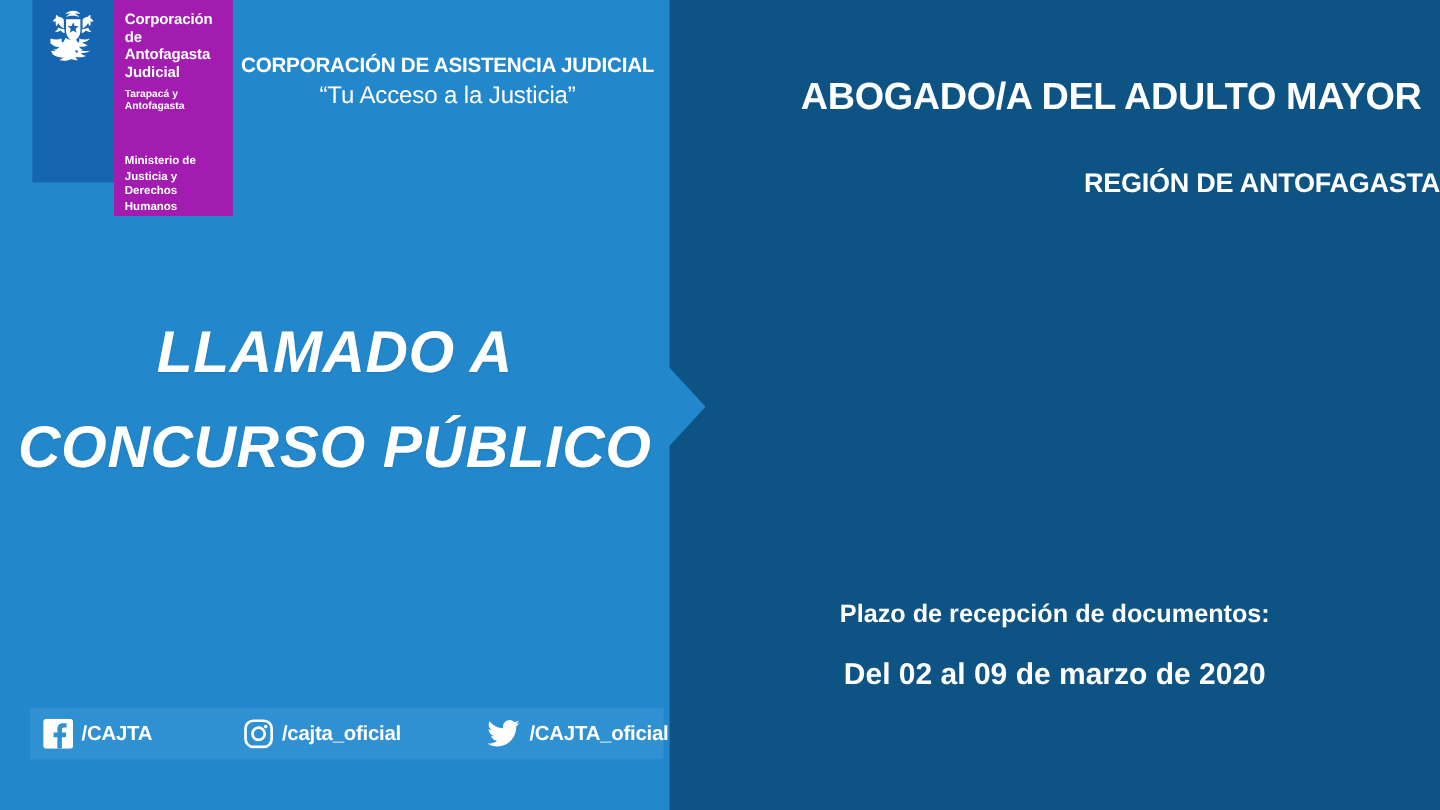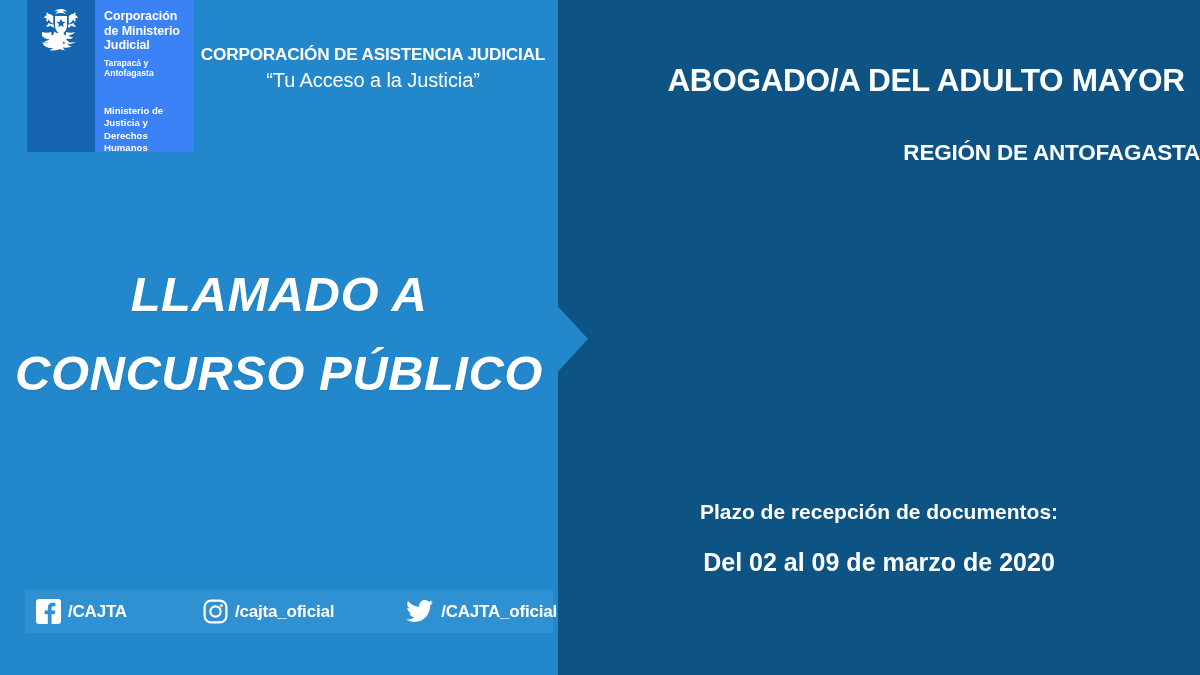--- a/index.html
+++ b/index.html
@@ -50,39 +50,39 @@
   .logo-crest {
     width:68px; height:152px;
     background:#1565b0;
     display:flex;
     align-items:flex-start;
     justify-content:center;
     padding-top:8px;
   }
   .logo-crest svg { display:block; }
   .logo-text {
-    width:99px; height:152px;
-    background:#3b82f6;
+    width:99px; height:180px;
+    background:#a21caf;
     padding:9px 6px 0 9px;
     color:#fff;
   }
   .logo-title {
     font-weight:bold;
     font-size:12.5px;
     line-height:1.17;
     letter-spacing:-0.1px;
   }
   .logo-sub {
     margin-top:5px;
     font-weight:bold;
     font-size:8.6px;
     line-height:1.22;
   }
   .logo-min {
-    margin-top:26px;
+    margin-top:36px;
     font-weight:bold;
     font-size:9.6px;
     line-height:1.3;
   }
 
   
   .org-header {
     position:absolute;
     left:196px; top:44px;
     width:354px;
@@ -232,21 +232,21 @@
           <path d="M38.5 15c.4 1.6 1.4 2.8 2.8 3.6-1.8.3-3.5-.1-4.9-1.1-.8 1.1-1.9 1.9-3.2 2.3v-3.3c2-.2 3.9-.7 5.3-1.5z"></path>
 
           <path d="M7 28c2 2.2 4.8 3.4 7.6 3.1-1.4 1.5-3.4 2.3-5.5 2.1 2.6 1.7 5.8 2.1 8.7 1.1-.7 1.2-1.8 2-3.1 2.4 3 .9 6.2.6 9-.9 1.5.9 3.2 1.3 4.9 1.2-1-1-1.6-2.2-1.8-3.5 2.3 1.1 5 1.2 7.4.2-1.5-.6-2.7-1.6-3.4-2.9 2.6.6 5.3.1 7.5-1.4-1.9-.1-3.6-.9-4.8-2.2 2.6-.1 5-1.3 6.7-3.2-3 1.1-6.3 1.1-9.3 0 .4 1.3.2 2.6-.5 3.7-1.3-1.1-2.2-2.6-2.4-4.2-1.2 1-2.7 1.5-4.3 1.5-1.6 0-3.1-.5-4.3-1.5-.2 1.6-1.1 3.1-2.4 4.2-.7-1.1-.9-2.4-.5-3.7-3 1.1-6.3 1.1-9.4 0z"></path>
           <path d="M9 37.5c2.6 1.9 5.8 2.8 9 2.5-1 1-2.3 1.7-3.7 1.9 3.4 1.1 7.2.8 10.4-.8 1.7.9 3.6 1.3 5.5 1.1-1.1-.7-1.9-1.8-2.2-3 2.9.9 6 .7 8.8-.6-1.8-.3-3.4-1.2-4.5-2.5 2.9.4 5.8-.3 8.2-2-3.4.8-7 .5-10.2-.9-.1 1.2-.6 2.3-1.4 3.2-1-1.2-1.5-2.6-1.5-4.1-1.1.5-2.3.7-3.5.7s-2.4-.2-3.5-.7c0 1.5-.5 2.9-1.5 4.1-.8-.9-1.3-2-1.4-3.2-3.2 1.4-6.7 1.7-10.1 1.1z"></path>
         </g>
       </svg>
     </div>
     <div class="logo-text">
       <div class="logo-title">
         <div>Corporación</div>
-        <div>de Ministerio</div>
+        <div>de Antofagasta</div>
         <div>Judicial</div>
       </div>
       <div class="logo-sub">
         <div>Tarapacá y</div>
         <div>Antofagasta</div>
       </div>
       <div class="logo-min">
         <div>Ministerio de</div>
         <div>Justicia y</div>
         <div>Derechos</div>

